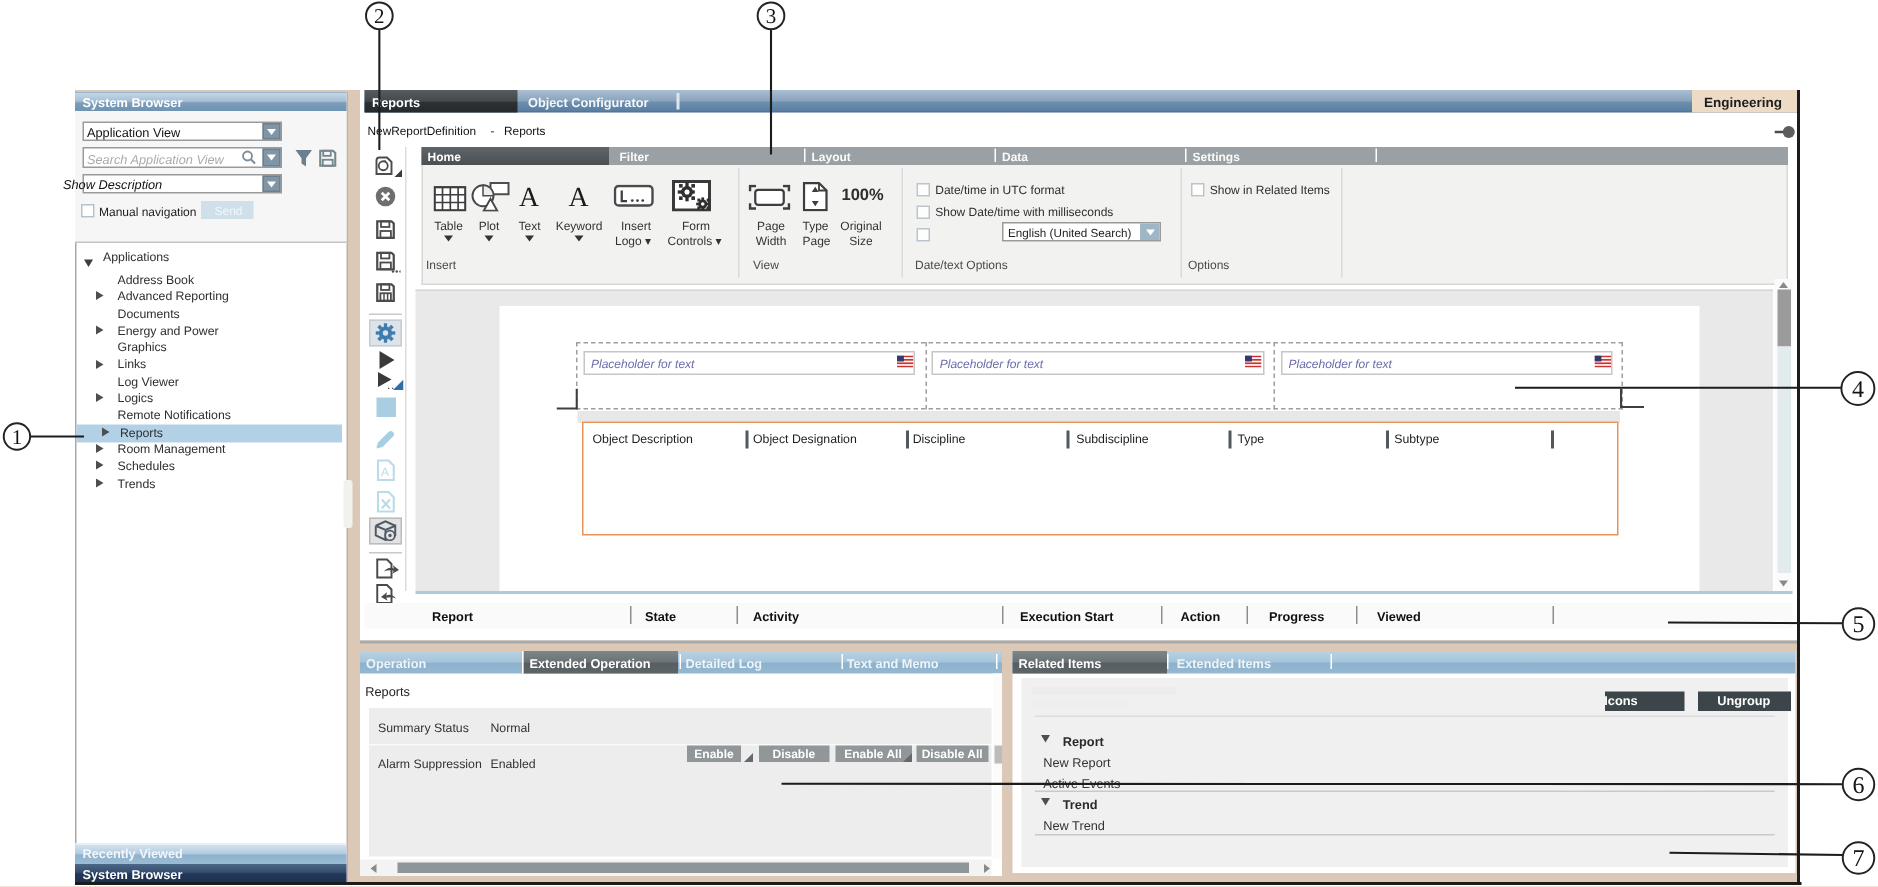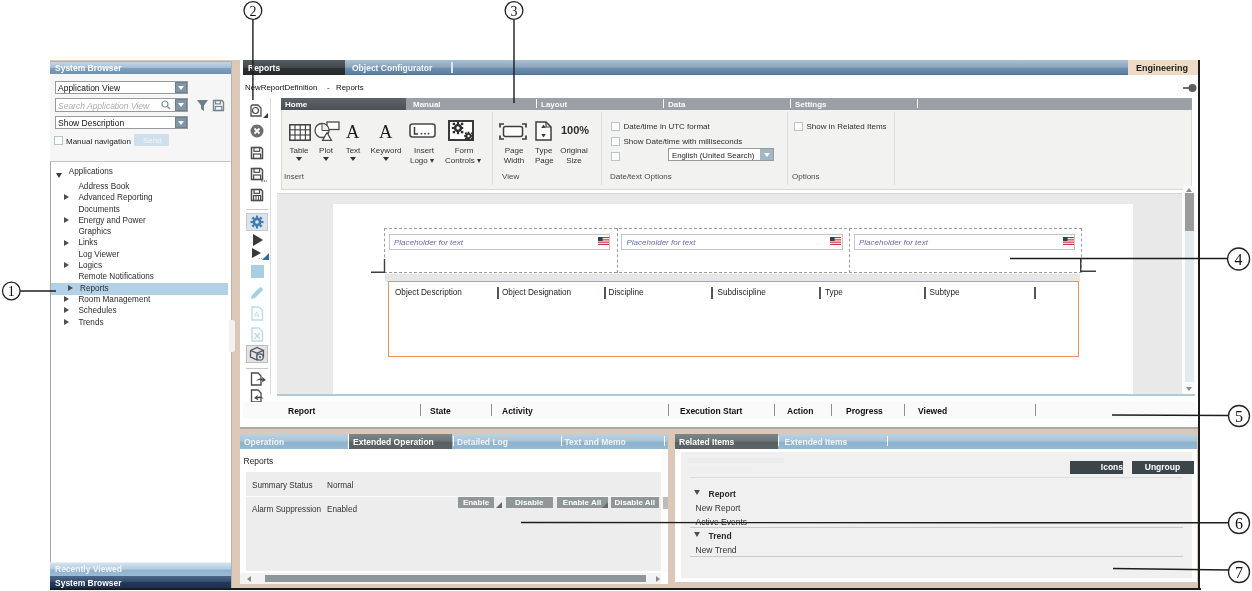--- a/index.html
+++ b/index.html
@@ -40,21 +40,21 @@
 <svg class="abs" width="13" height="13" style="left:196px;top:99px;" viewBox="0 0 13 13">
     <path d="M1 1 H12 L8 6.5 V12 L5 10 V6.5 Z" fill="#6c7f8d"></path>
   </svg>
 <svg class="abs" width="13" height="13" style="left:212px;top:99px;" viewBox="0 0 13 13">
     <path d="M1.5 1.5 H10 L11.5 3 V11.5 H1.5 Z" fill="none" stroke="#75868f" stroke-width="1.4"></path>
     <rect x="3.5" y="1.5" width="5" height="3.4" fill="none" stroke="#75868f" stroke-width="1.2"></rect>
     <rect x="3.2" y="7.5" width="6.6" height="4" fill="none" stroke="#75868f" stroke-width="1.2"></rect>
   </svg>
 
 <div class="abs" style="left:55px;top:116px;width:133px;height:13px;background:#fff;border:1px solid #9a9a9a;box-sizing:border-box;"></div>
-<div class="txt" style="left:58px;top:118px;font-size:8.5px;color:#111;">Show Description</div>
+<div class="txt" style="left:42px;top:118px;font-size:8.5px;color:#111;font-style:italic;">Show Description</div>
 <div class="abs" style="left:175px;top:117px;width:12px;height:11px;background:#8195a5;border:1px solid #6d8090;box-sizing:border-box;"></div>
 <div class="abs" style="left:178px;top:121px;width:0;height:0;border-left:3.5px solid transparent;border-right:3.5px solid transparent;border-top:4px solid #fff;"></div>
 
 <div class="abs" style="left:54px;top:136px;width:9px;height:9px;background:#fdfdfd;border:1px solid #b5c3cc;box-sizing:border-box;"></div>
 <div class="txt" style="left:66px;top:136.5px;font-size:8px;color:#222;">Manual navigation</div>
 <div class="abs" style="left:134px;top:134px;width:35px;height:12px;background:#cfe0eb;"></div>
 <div class="txt" style="left:143px;top:136px;font-size:8px;color:#f2f6f9;">Send</div>
 
 <div class="abs" style="left:50px;top:161px;width:181px;height:1px;background:#c4c4c4;"></div>
 
@@ -111,21 +111,21 @@
 <div class="txt" style="left:336px;top:82.5px;font-size:7.9px;color:#111;">Reports</div>
 
 <svg class="abs" width="14" height="10" style="left:1183px;top:83px;" viewBox="0 0 14 10">
     <line x1="0" y1="5" x2="7" y2="5" stroke="#4c4c4c" stroke-width="1.6"></line>
     <circle cx="9.5" cy="5" r="4" fill="#5d5d5d"></circle>
   </svg>
 
 <div class="abs" style="left:281px;top:98px;width:911px;height:11.5px;background:#9aa0a3;"></div>
 <div class="abs" style="left:281px;top:98px;width:125px;height:11.5px;background:linear-gradient(#5e6467,#4a5053);"></div>
 <div class="txt b w" style="left:285px;top:99.5px;font-size:8px;">Home</div>
-<div class="txt b" style="left:413px;top:99.5px;font-size:8px;color:#fbfbfb;">Manual</div>
+<div class="txt b" style="left:413px;top:99.5px;font-size:8px;color:#fbfbfb;">Filter</div>
 <div class="vsep" style="left:536px;top:99px;height:9px;"></div>
 <div class="txt b" style="left:541px;top:99.5px;font-size:8px;color:#fbfbfb;">Layout</div>
 <div class="vsep" style="left:663px;top:99px;height:9px;"></div>
 <div class="txt b" style="left:668px;top:99.5px;font-size:8px;color:#fbfbfb;">Data</div>
 <div class="vsep" style="left:790px;top:99px;height:9px;"></div>
 <div class="txt b" style="left:795px;top:99.5px;font-size:8px;color:#fbfbfb;">Settings</div>
 <div class="vsep" style="left:917px;top:99px;height:9px;"></div>
 
 <div class="abs" style="left:281px;top:109.5px;width:911px;height:80.5px;background:#f2f2f1;border:1px solid #d8d8d7;border-top:none;box-sizing:border-box;"></div>
 <style>
@@ -472,21 +472,21 @@
 <div class="abs" style="left:265px;top:574.8px;width:381px;height:6.8px;background:#8f9699;"></div>
 
 <div class="abs" id="botright" style="left:674.5px;top:434px;width:522.5px;height:148px;background:#fff;"></div>
 <div class="btab" style="left:674.5px;width:522.5px;"></div>
 <div class="btabd" style="left:674.5px;width:103.5px;"></div>
 <div class="btxt" style="left:679px;">Related Items</div>
 <div class="vsep" style="left:778.2px;top:436.3px;height:10px;"></div>
 <div class="btxt" style="left:784.5px;color:#eef4f8;">Extended Items</div>
 <div class="vsep" style="left:887px;top:436.3px;height:10px;"></div>
 <div class="abs" style="left:681px;top:452px;width:511px;height:126px;background:#f0f0f0;"></div>
-<div class="abs" style="left:1069.5px;top:461px;width:53.5px;height:13px;background:#3c4549;color:#fff;font-size:8.5px;font-weight:bold;text-align:right;line-height:13px;">Icons</div>
+<div class="abs" style="left:1069.5px;top:461px;width:53.5px;height:13px;background:#3c4549;color:#fff;font-size:8.5px;font-weight:bold;text-align:left;line-height:13px;">Icons</div>
 <div class="abs" style="left:1131.5px;top:461px;width:62px;height:13px;background:#3c4549;color:#fff;font-size:8.5px;font-weight:bold;text-align:center;line-height:13px;">Ungroup</div>
 <div class="abs" style="left:688px;top:458px;width:96px;height:5px;background:#ececec;"></div>
 <div class="abs" style="left:688px;top:466px;width:64px;height:5px;background:#eeeeee;"></div>
 <div class="abs" style="left:690px;top:477px;width:493px;height:1px;background:#dcdcdc;"></div>
 <div class="abs" style="left:693.5px;top:490px;width:0;height:0;border-left:3.6px solid transparent;border-right:3.6px solid transparent;border-top:5.2px solid #4e4e4e;"></div>
 <div class="txt b" style="left:708.5px;top:488.8px;font-size:8.5px;color:#2a2a2a;">Report</div>
 <div class="txt" style="left:695.5px;top:502.8px;font-size:8.5px;color:#333;">New Report</div>
 <div class="txt" style="left:695.5px;top:516.8px;font-size:8.5px;color:#333;">Active Events</div>
 <div class="abs" style="left:690px;top:526.5px;width:493px;height:1px;background:#c9c9c9;"></div>
 <div class="abs" style="left:693.5px;top:532px;width:0;height:0;border-left:3.6px solid transparent;border-right:3.6px solid transparent;border-top:5.2px solid #4e4e4e;"></div>

